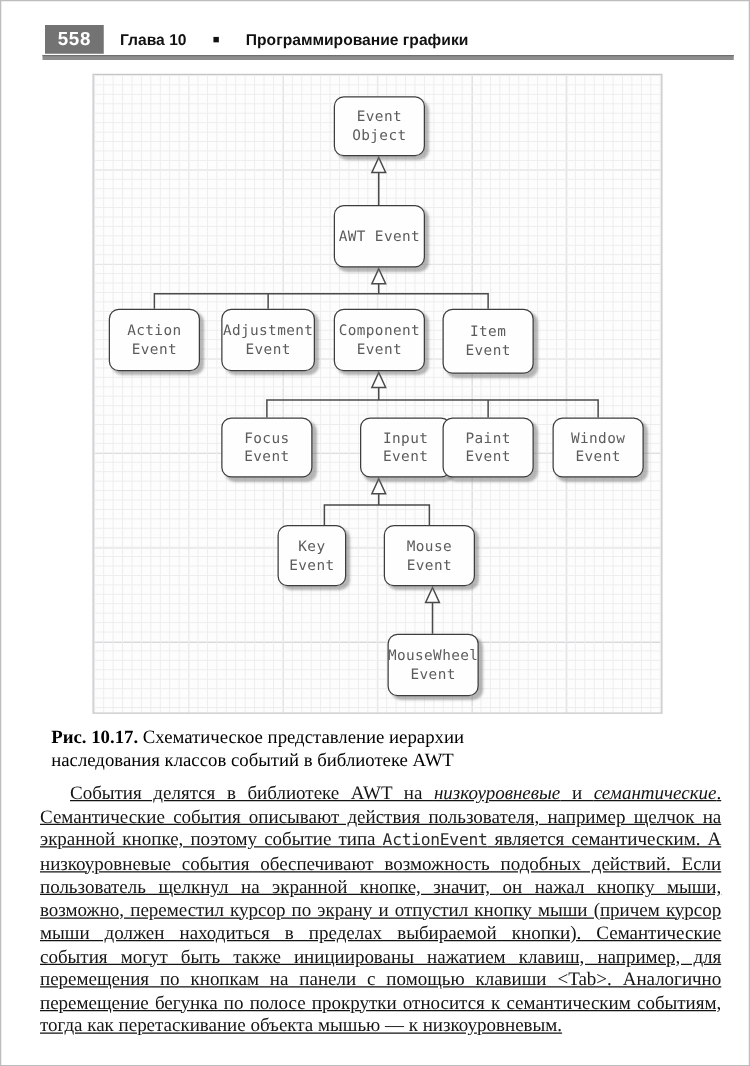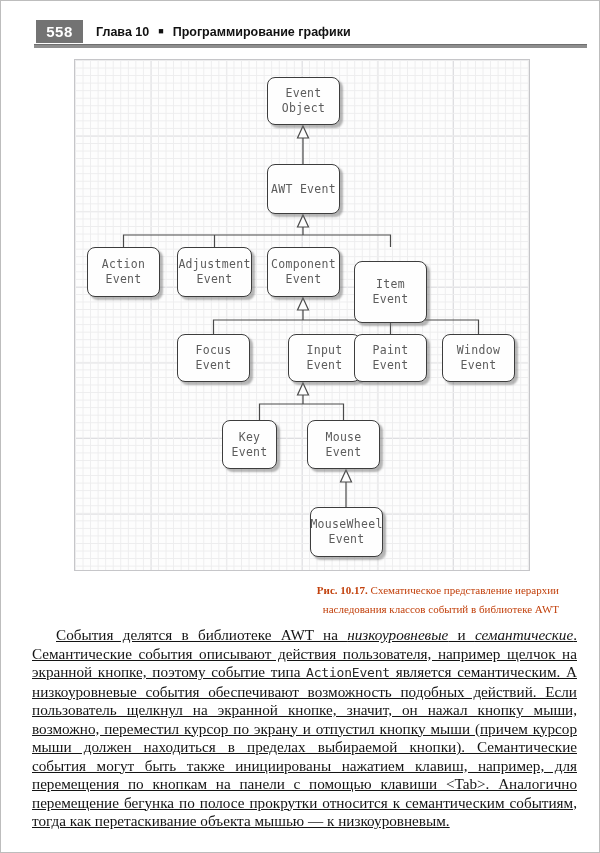--- a/index.html
+++ b/index.html
@@ -10,21 +10,21 @@
   }
   
   .page-number-box{
     position:absolute;left:35px;top:19px;width:47px;height:23px;
     background:#737373;color:#ffffff;
     font-family:"Liberation Sans", sans-serif;font-weight:bold;font-size:15px;
     display:flex;align-items:center;justify-content:center;letter-spacing:.5px;
   }
   .running-head{
     position:absolute;left:95px;top:22px;height:18px;
-    display:flex;align-items:center;gap:9px;
+    display:flex;align-items:center;gap:21px;
     font-family:"Liberation Sans", sans-serif;font-weight:bold;font-size:12.5px;color:#111;
   }
   .head-sq{font-size:9px;line-height:1;position:relative;top:-1px;}
   .header-rule{
     position:absolute;left:33px;right:12px;top:43px;height:2.5px;
     background:#8e8e8e;border-top:1px solid #6f6f6f;
   }
   
   .diagram{
     position:absolute;left:73px;top:58px;width:454px;height:510px;
@@ -43,21 +43,21 @@
     background:#fefefe;border:1.5px solid #3d3d3d;border-radius:8px;
     box-shadow:3px 3px 2px rgba(110,110,110,.5);
     display:flex;flex-direction:column;align-items:center;justify-content:center;
     font-family:"DejaVu Sans Mono", monospace;font-size:11.5px;color:#5c5c5c;
     letter-spacing:.3px;line-height:15px;text-align:center;
   }
   .nl{display:block;white-space:nowrap;}
   
   .caption{
     position:absolute;left:40px;right:40px;top:580px;
-    text-align:right;font-size:11px;line-height:19px;color:#c2410c;
+    text-align:left;font-size:15px;line-height:19px;color:#000000;
   }
   .caption b{font-weight:bold;}
   
   .bodytext{
     position:absolute;left:31px;width:545px;top:625px;margin:0;
     font-size:15.2px;line-height:18.5px;text-align:justify;text-indent:24px;
     color:#141414;
     text-decoration:underline;
   }
   .bodytext i{font-style:italic;}
@@ -112,21 +112,21 @@
     <span class="nl">Event</span>
   </div>
   <div class="node" style="left:102px;top:187px;width:75px;height:50px;">
     <span class="nl">Adjustment</span>
     <span class="nl">Event</span>
   </div>
   <div class="node" style="left:192px;top:187px;height:50px;">
     <span class="nl">Component</span>
     <span class="nl">Event</span>
   </div>
-  <div class="node" style="left:279px;top:187px;height:62px;margin-top:14px;">
+  <div class="node" style="left:279px;top:187px;height:52px;">
     <span class="nl">Item</span>
     <span class="nl">Event</span>
   </div>
   <div class="node" style="left:102px;top:274px;height:48px;">
     <span class="nl">Focus</span>
     <span class="nl">Event</span>
   </div>
   <div class="node" style="left:192px;top:274px;height:48px;margin-left:21px;">
     <span class="nl">Input</span>
     <span class="nl">Event</span>

